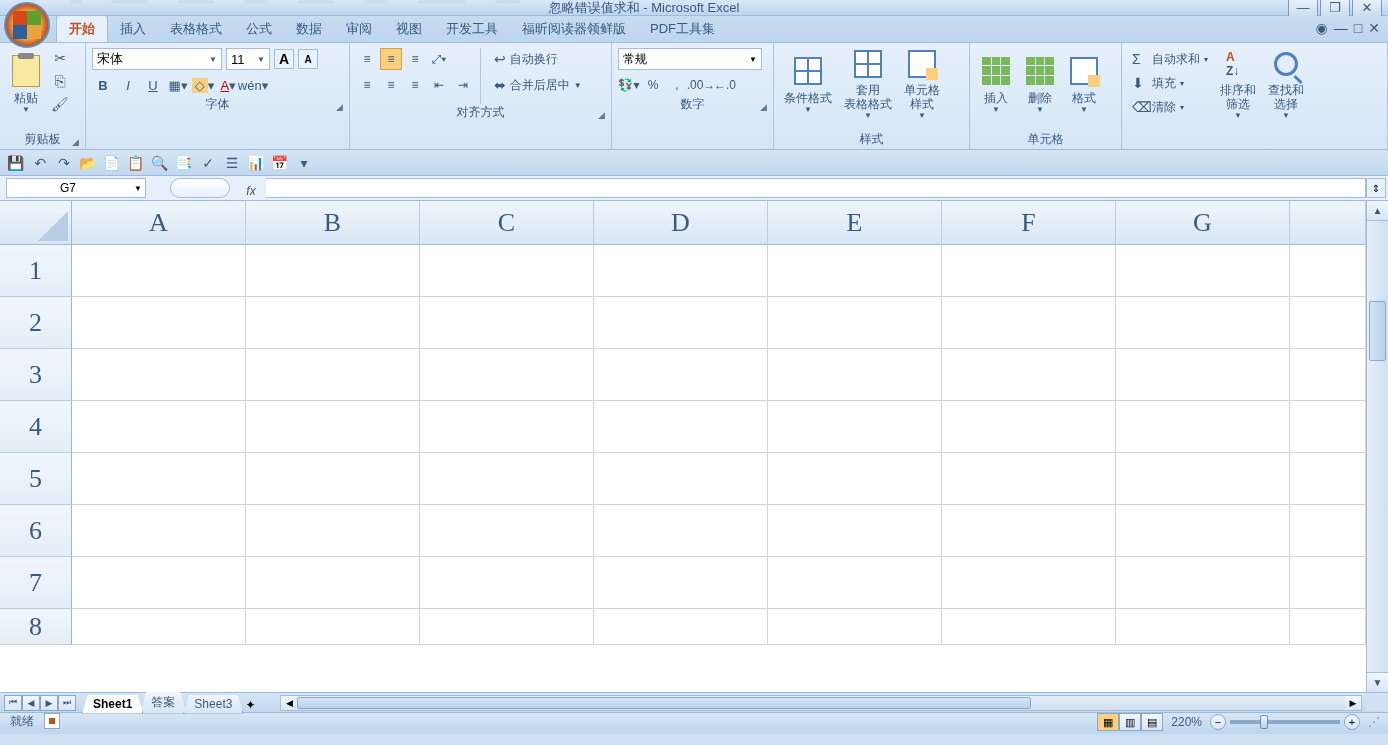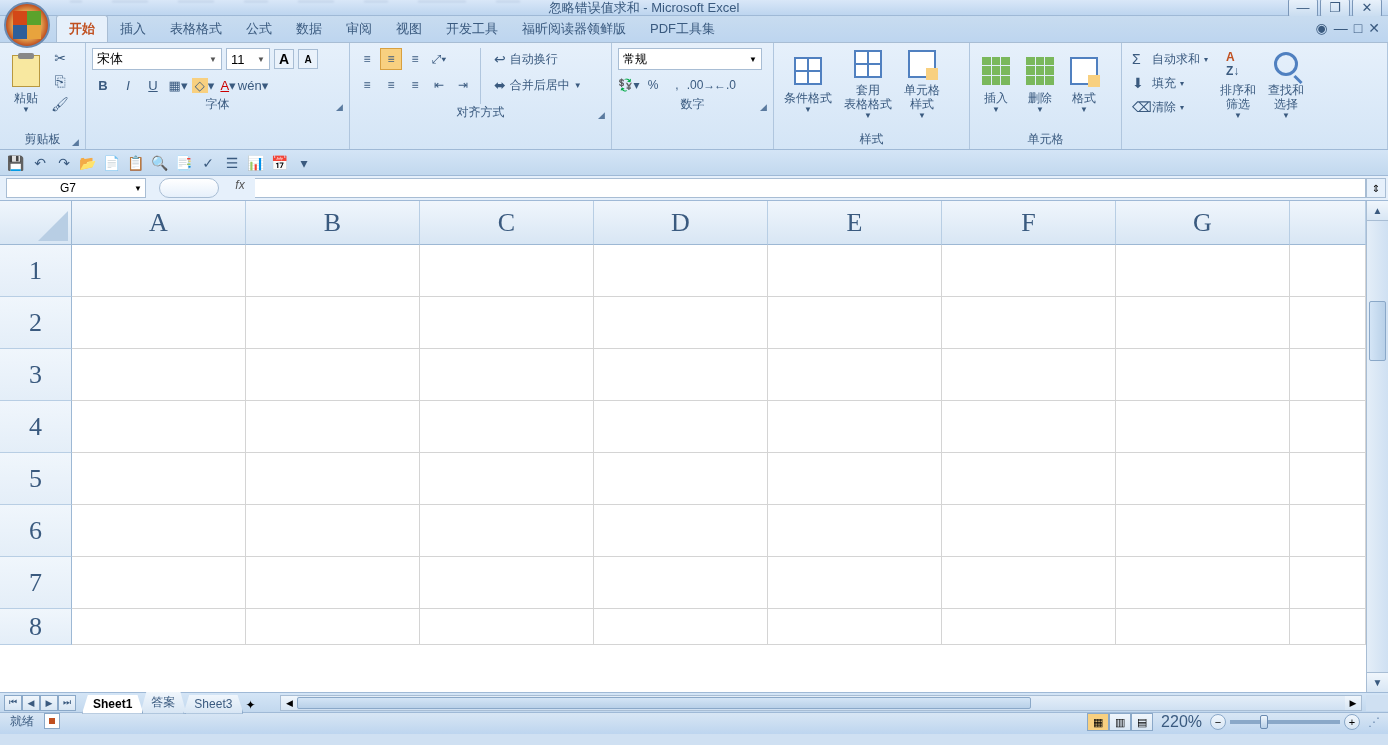--- a/index.html
+++ b/index.html
@@ -71,21 +71,21 @@
 
 
 .qat-row{height:26px;background:linear-gradient(#d4e5f6,#c2d8ee);border-bottom:1px solid #9fb9d6;display:flex;align-items:center;padding:0 6px;gap:4px;}
 .qat-btn{width:20px;height:20px;display:flex;align-items:center;justify-content:center;font-size:14px;color:#3a5a7f;}
 
 
 .formula-row{height:25px;background:#e6f0fb;border-bottom:1px solid #9fb9d6;display:flex;align-items:center;position:relative;}
 .name-box{width:140px;height:20px;border:1px solid #a8bdd4;background:#fff;margin-left:6px;display:flex;align-items:center;padding-right:16px;position:relative;}
 .name-box .dd{position:absolute;right:3px;font-size:8px;}
 .nb-text{width:100%;text-align:center;font-size:12px;}
-.fx-area{display:flex;align-items:flex-start;margin-left:13px;flex:1;}
+.fx-area{display:flex;align-items:flex-end;margin-left:24px;flex:1;}
 .fx-circle{width:60px;height:20px;border:1px solid #a8bdd4;border-radius:10px;background:linear-gradient(#fff,#e6f0fb);}
 .fx-label{width:30px;text-align:center;font-style:italic;color:#555;margin-left:6px;}
 .fx-input{flex:1;height:20px;border:1px solid #a8bdd4;border-left:none;background:#fff;}
 .fx-expand{width:20px;height:20px;border:1px solid #a8bdd4;background:#e6f0fb;margin-right:2px;display:flex;align-items:center;justify-content:center;font-size:10px;}
 
 
 .grid-area{display:flex;height:calc(745px - 28px - 26px - 108px - 26px - 24px - 20px - 22px);background:#fff;position:relative;}
 .col-headers{height:44px;display:flex;position:absolute;top:0;left:72px;right:22px;}
 .corner{position:absolute;top:0;left:0;width:72px;height:44px;background:linear-gradient(#f0f6fc,#d8e6f4);border-right:1px solid #9db8d4;border-bottom:1px solid #9db8d4;}
 .corner::after{content:"";position:absolute;right:3px;bottom:3px;width:0;height:0;border-left:30px solid transparent;border-bottom:30px solid #b8ceE4;}
@@ -117,21 +117,21 @@
 .resize-box{width:22px;height:16px;background:#cfe0f2;}
 
 
 .status-row{height:22px;background:linear-gradient(#d8e6f4,#bdd5ef);display:flex;align-items:flex-start;border-top:1px solid #9fb9d6;}
 .status-text{margin-left:10px;color:#3a5a7f;font-size:12px;}
 .macro-ic{width:16px;height:16px;border:1px solid #8aa8c8;margin-left:10px;background:#fff;position:relative;}
 .macro-ic::after{content:"";position:absolute;left:4px;top:4px;width:6px;height:6px;background:#c05020;}
 .status-right{margin-left:auto;display:flex;align-items:center;gap:0;margin-right:8px;}
 .view-btn{width:22px;height:18px;border:1px solid #8aa8c8;background:linear-gradient(#f0f6fc,#d8e6f4);display:flex;align-items:center;justify-content:center;font-size:11px;}
 .view-btn.active{background:#f8d080;}
-.zoom-pct{margin:0 8px;color:#3a5a7f;font-size:16px;}
+.zoom-pct{margin:0 8px;color:#3a5a7f;font-size:12px;}
 .zoom-btn{width:16px;height:16px;border:1px solid #8aa8c8;border-radius:8px;background:linear-gradient(#f0f6fc,#d8e6f4);display:flex;align-items:center;justify-content:center;font-size:11px;}
 .zoom-slider{width:110px;height:4px;background:#8aa8c8;margin:0 4px;position:relative;}
 .zoom-slider .knob{position:absolute;left:30px;top:-5px;width:8px;height:14px;background:linear-gradient(#f0f6fc,#b8d0e8);border:1px solid #6a8ab0;border-radius:2px;}
 
 
 .ico{display:inline-block;}
 .ico-paste{width:28px;height:32px;background:#f8e8a0;border:1px solid #b89840;position:relative;}
 .ico-paste::before{content:"";position:absolute;left:5px;top:-3px;width:16px;height:6px;background:#888;border-radius:2px;}
 .ico-table{width:28px;height:28px;background:#fff;border:1px solid #5080c0;display:grid;grid-template-columns:1fr 1fr;grid-template-rows:1fr 1fr;}
 .ico-table span{border:1px solid #5080c0;}

